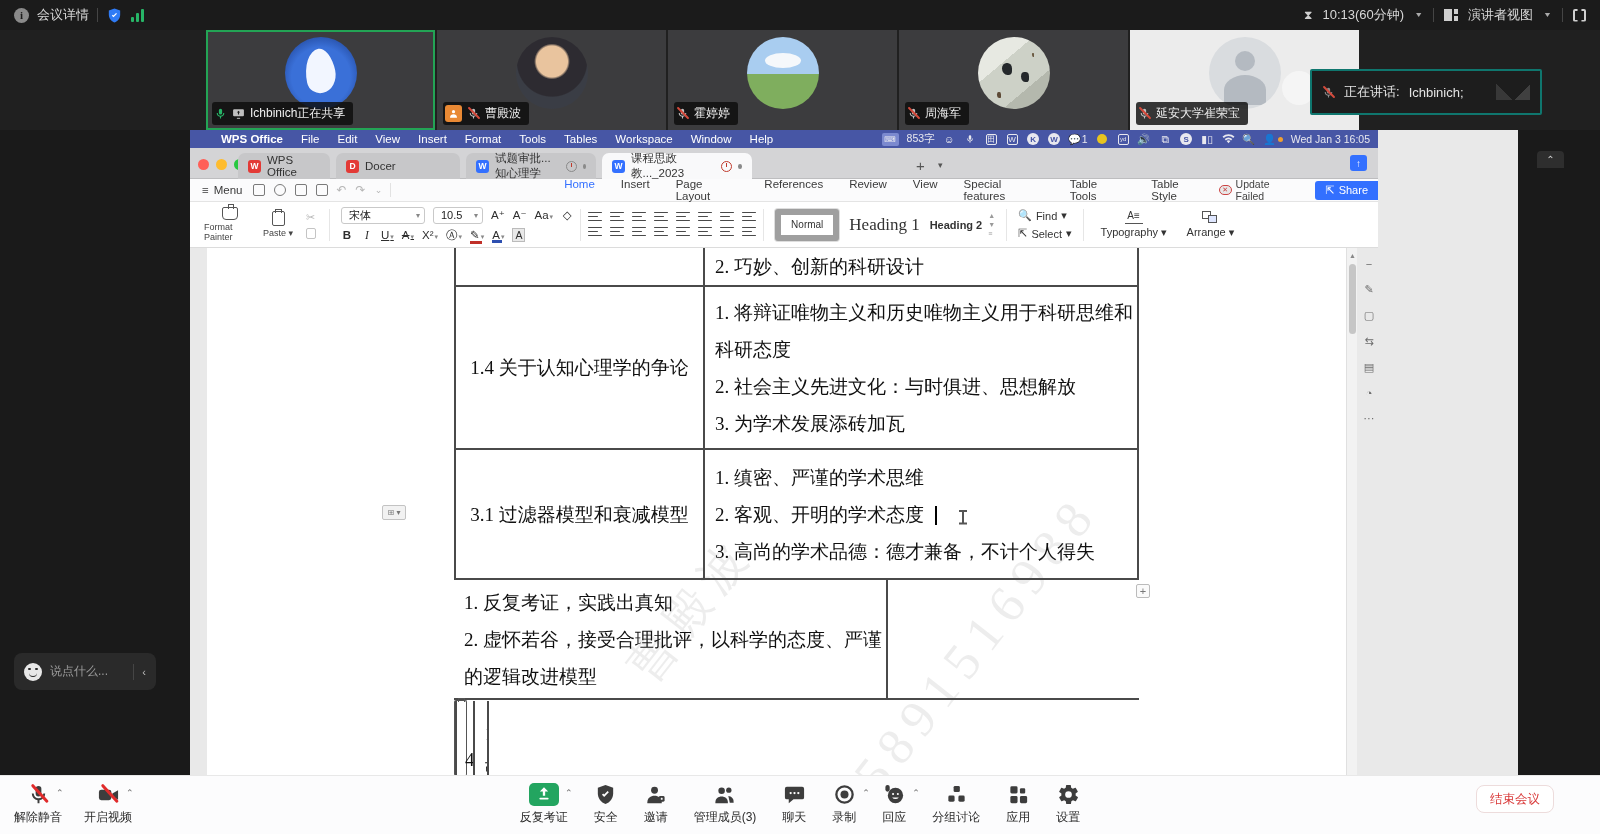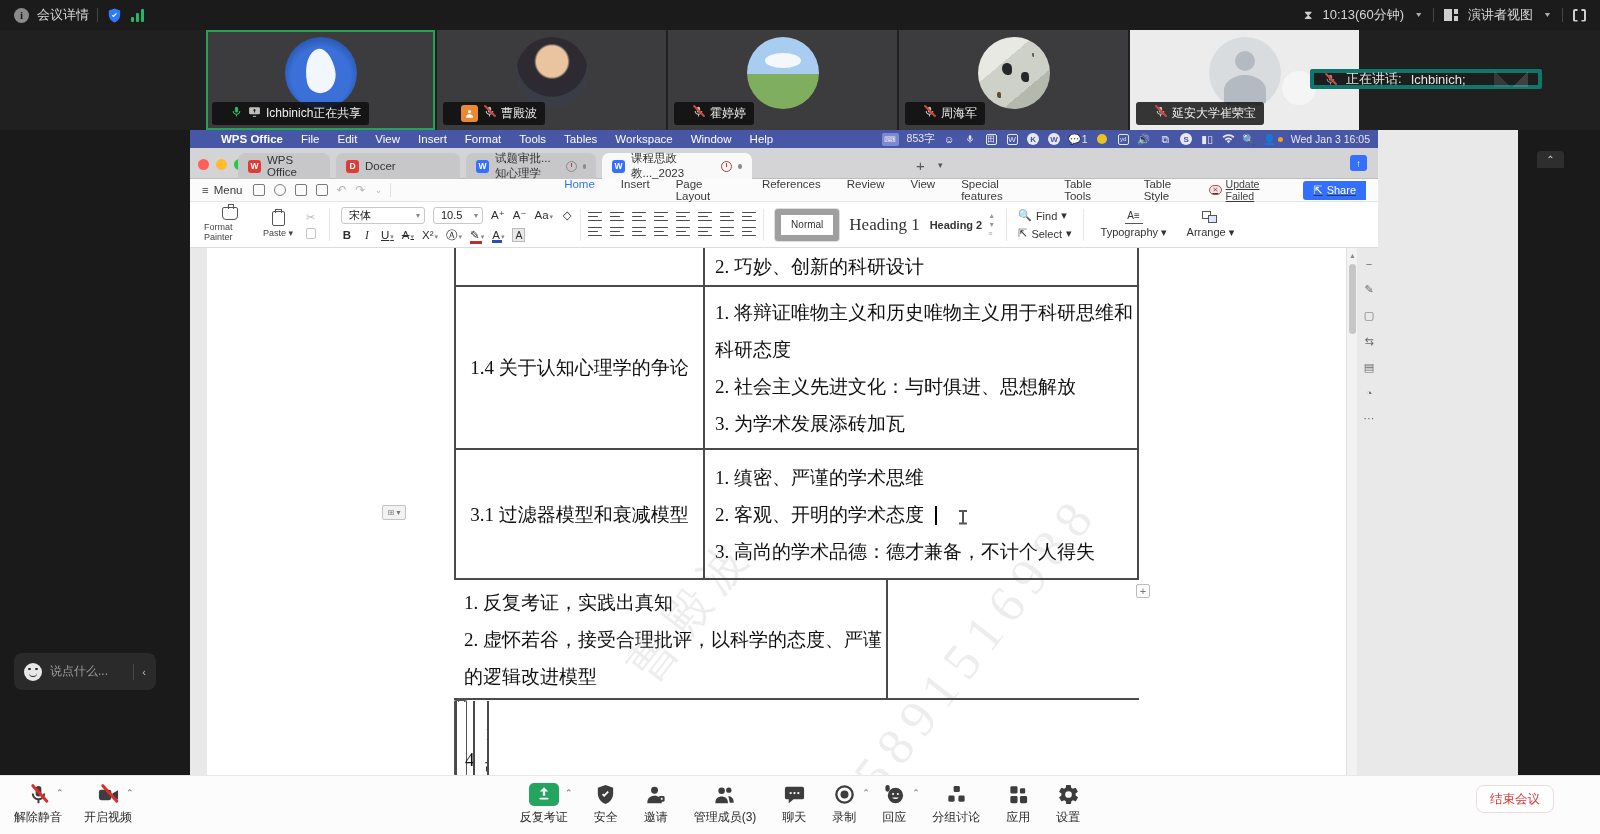--- a/index.html
+++ b/index.html
@@ -37,28 +37,28 @@
   .av-man{background:radial-gradient(circle at 50% 34%,#e9c49e 0 26%,#2d2b31 30% 58%,#3a3d45 60% 100%);}
   .av-land{background:linear-gradient(#a9cdf0 0 52%,#7fae5e 52% 100%);}
   .av-land:after{content:"";position:absolute;left:18px;top:16px;width:36px;height:15px;border-radius:50%;background:#f5f8fb;}
   .av-birds{background:linear-gradient(140deg,#e7e9e2 0 35%,#cdd1c7 35% 70%,#b4b8ad 70% 100%);}
   .av-birds:after{content:"";position:absolute;left:24px;top:26px;width:10px;height:12px;border-radius:50% 50% 40% 60%;
     background:#24282b;box-shadow:18px 8px 0 -1px #24282b,-8px 26px 0 -3px #5d4a36,26px -14px 0 -4px #6b5a42;}
   .av-sil{background:#d9dcdf;}
   .av-sil:before{content:"";position:absolute;left:26px;top:14px;width:20px;height:20px;border-radius:50%;background:#b4bac1;}
   .av-sil:after{content:"";position:absolute;left:15px;top:38px;width:42px;height:30px;border-radius:50% 50% 0 0;background:#b4bac1;}
   .badge{position:absolute;left:6px;bottom:5px;background:rgba(12,12,12,.82);border-radius:3px;
-    display:flex;align-items:flex-start;gap:5px;padding:3px 8px 3px 18px;color:#f0f0f0;font-size:12px;white-space:nowrap;}
+    display:flex;align-items:center;gap:5px;padding:3px 8px 3px 2px;color:#f0f0f0;font-size:12px;white-space:nowrap;}
   .bic{position:relative;width:13px;height:13px;display:inline-block;flex:0 0 auto;}
   .bic svg{position:absolute;inset:0;}
   .slash:after{content:"";position:absolute;left:-1px;top:5px;width:16px;height:2px;background:#d34a3c;
     transform:rotate(45deg);border-radius:1px;}
   .hostbadge{width:17px;height:17px;border-radius:3px;background:#e98934;display:flex;align-items:center;justify-content:center;flex:0 0 auto;}
-  #speaking{position:absolute;left:1310px;top:39px;width:232px;height:20px;background:#1d1d1d;
-    border:4px solid #0f766e;border-radius:2px;display:flex;align-items:center;gap:9px;padding:0 10px;color:#e4e4e4;font-size:13px;}
+  #speaking{position:absolute;left:1310px;top:39px;width:232px;height:46px;background:#1d1d1d;
+    border:2px solid #0f766e;border-radius:2px;display:flex;align-items:center;gap:9px;padding:0 10px;color:#e4e4e4;font-size:13px;}
   #speak-logo{margin-left:auto;width:34px;height:22px;opacity:.25;background:
      linear-gradient(45deg,#888 0 50%,transparent 50%) left/16px 16px no-repeat,
      linear-gradient(-45deg,#aaa 0 50%,transparent 50%) right/16px 16px no-repeat;}
   #partial-av{position:absolute;left:1282px;top:41px;width:34px;height:34px;border-radius:50%;background:#f5f5f5;}
   #collapse-tab{position:absolute;left:1537px;top:121px;width:27px;height:17px;background:#2e2e2e;
     border-radius:4px 4px 0 0;color:#cfcfcf;font-size:10px;display:flex;align-items:center;justify-content:center;}
 
   
   #share{position:absolute;left:190px;top:130px;width:1328px;height:646px;background:#e9e9e9;overflow:hidden;}
 
@@ -98,21 +98,21 @@
   #ribbonrow{position:absolute;left:0;top:49px;width:1188px;height:23px;background:#fbfbfc;
     border-bottom:1px solid #e4e4e4;display:flex;align-items:center;font-size:11.5px;color:#3a3a3a;}
   #menu-btn{display:flex;align-items:center;gap:5px;padding:0 10px 0 12px;}
   .qicons{display:flex;align-items:center;gap:9px;color:#6a6a6a;font-size:11px;padding-right:8px;border-right:1px solid #e2e2e2;}
   .qicons .qi{width:12px;height:12px;border:1.3px solid #7a7a7a;border-radius:2px;}
   .qicons .qi.r{border-radius:50%;}
   .qicons .ar{border:none;font-size:12px;color:#b5b5b5;width:auto;}
   #ribbon-tabs{display:flex;gap:0;margin-left:160px;}
   #ribbon-tabs span{padding:3px 13px;cursor:default;}
   #ribbon-tabs span.active{color:#3370ff;box-shadow:inset 0 -2px 0 #3370ff;}
-  #rr-right{margin-left:auto;display:flex;align-items:center;gap:16px;padding-right:12px;text-decoration:underline;}
+  #rr-right{margin-left:auto;display:flex;align-items:center;gap:16px;padding-right:0;}
   #update-failed{display:flex;align-items:center;gap:4px;font-size:10.5px;color:#444;}
   .cloudx{width:13px;height:10px;border-radius:6px;background:#e8e8e8;border:1px solid #c44;position:relative;font-size:7px;color:#c44;
     display:flex;align-items:center;justify-content:center;}
   #share-btn{height:19px;background:#3370ff;color:#fff;border-radius:3px 0 0 3px;font-size:11px;
     display:flex;align-items:center;gap:4px;padding:0 10px;}
 
   
   #ribbontools{position:absolute;left:0;top:72px;width:1188px;height:46px;background:#fff;border-bottom:1px solid #dcdcdc;
     display:flex;align-items:center;color:#333;}
   .gsep{width:1px;height:32px;background:#e6e6e6;margin:0 7px;}

